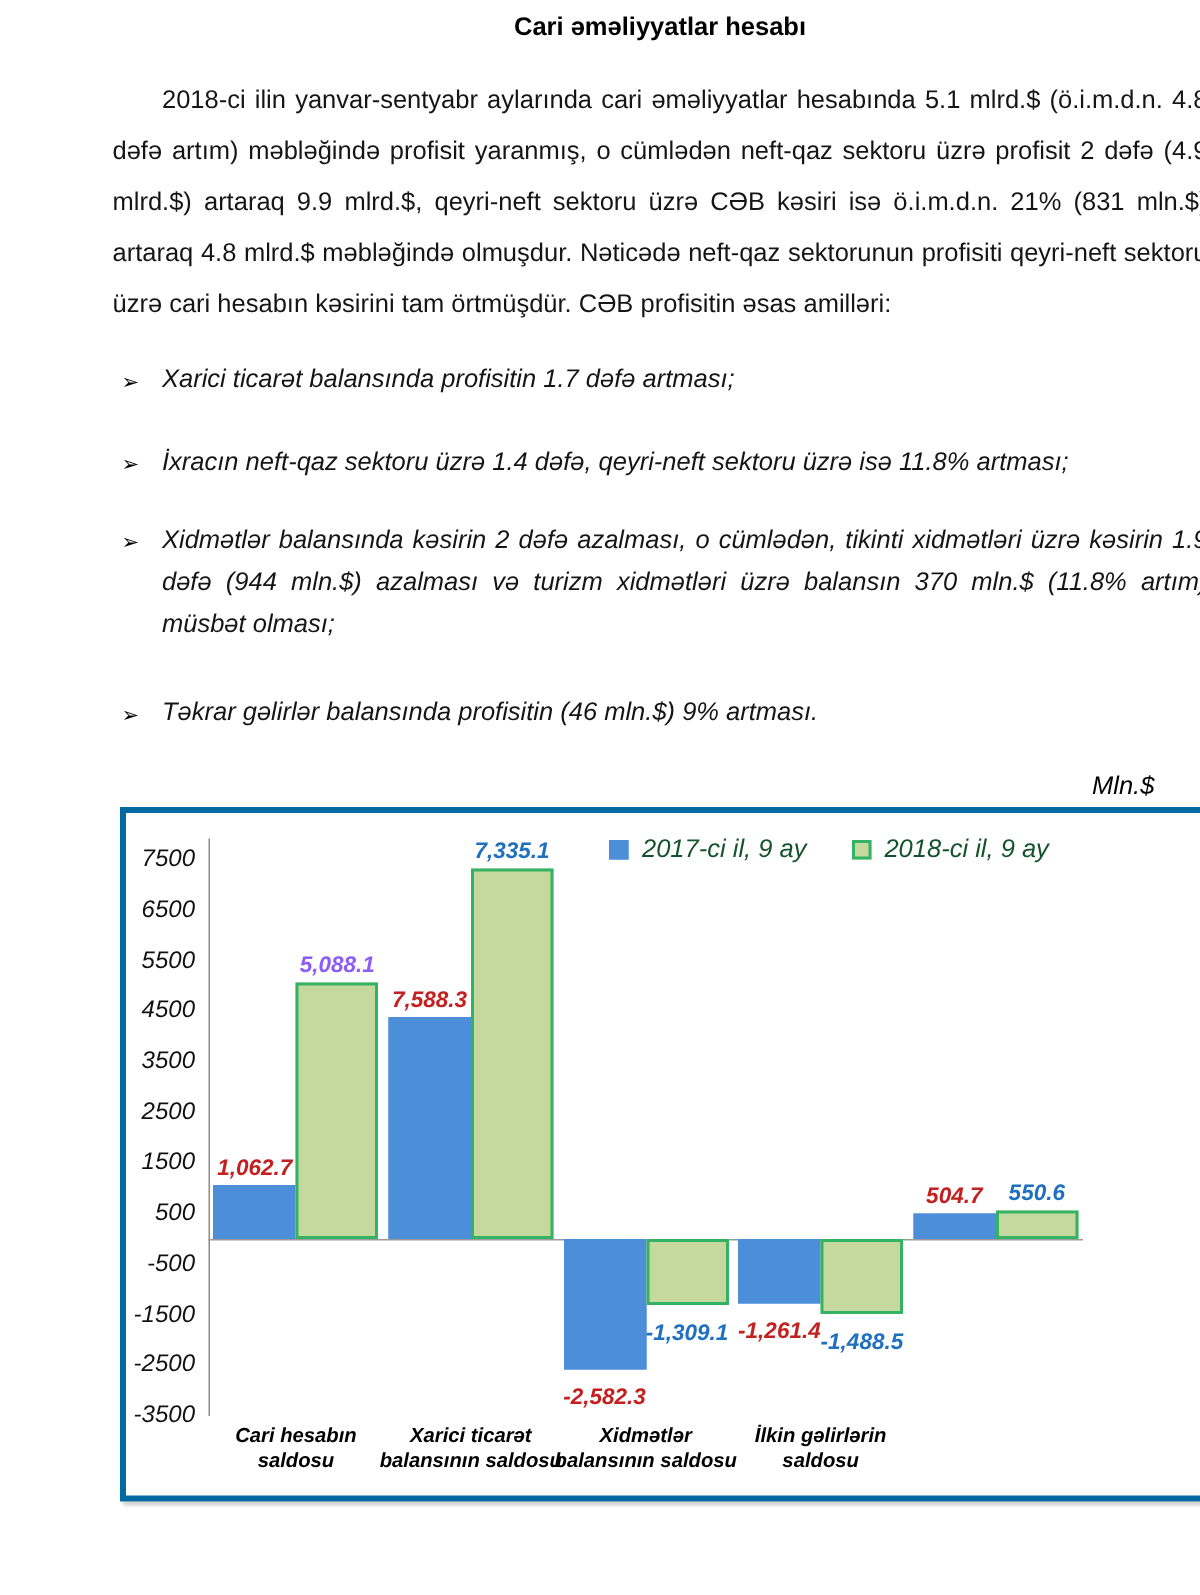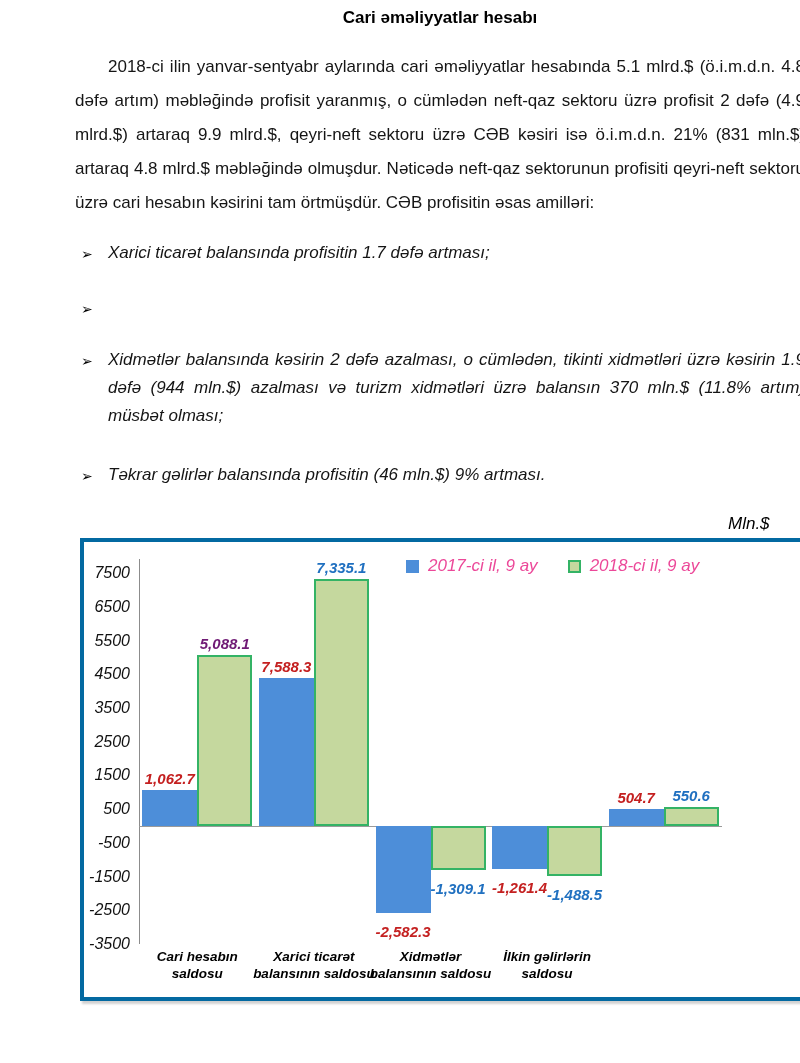--- a/index.html
+++ b/index.html
@@ -32,37 +32,38 @@
   .bar{position:absolute;box-sizing:border-box;}
   .bar-label{position:absolute;transform:translateX(-50%);white-space:nowrap;
     font-size:15px;font-weight:bold;font-style:italic;}
 
   .cat-label{position:absolute;width:124px;text-align:center;
     font-size:13.5px;font-weight:bold;font-style:italic;line-height:17px;color:#000;}
 
   .legend{position:absolute;left:322px;top:14px;display:flex;gap:30px;align-items:center;}
   .legend-item{display:flex;align-items:center;gap:9px;}
   .legend-swatch{width:13px;height:13px;box-sizing:border-box;}
-  .legend-label{font-size:17px;font-style:italic;color:#ec4899;white-space:nowrap;}
+  .legend-label{font-size:17px;font-style:italic;color:#14532d;white-space:nowrap;}
 </style>
 </head>
 <body>
 
 <div class="page">
 
   <div class="doc-title">Cari əməliyyatlar hesabı</div>
 
   <div class="body-paragraph">2018-ci ilin yanvar-sentyabr aylarında cari əməliyyatlar hesabında 5.1 mlrd.$ (ö.i.m.d.n. 4.8 dəfə artım) məbləğində profisit yaranmış, o cümlədən neft-qaz sektoru üzrə profisit 2 dəfə (4.9 mlrd.$) artaraq 9.9 mlrd.$, qeyri-neft sektoru üzrə CƏB kəsiri isə ö.i.m.d.n. 21% (831 mln.$) artaraq 4.8 mlrd.$ məbləğində olmuşdur. Nəticədə neft-qaz sektorunun profisiti qeyri-neft sektoru üzrə cari hesabın kəsirini tam örtmüşdür. CƏB profisitin əsas amilləri:</div>
 
   <div class="bullet b1">
     <span class="marker">➢</span>
     <span>Xarici ticarət balansında profisitin 1.7 dəfə artması;</span>
   </div>
   <div class="bullet b2">
     <span class="marker">➢</span>
+    <span>İxracın neft-qaz sektoru üzrə 1.4 dəfə, qeyri-neft sektoru üzrə isə 11.8% artması;</span>
   </div>
   <div class="bullet b3">
     <span class="marker">➢</span>
     <span>Xidmətlər balansında kəsirin 2 dəfə azalması, o cümlədən, tikinti xidmətləri üzrə kəsirin 1.9 dəfə (944 mln.$) azalması və turizm xidmətləri üzrə balansın 370 mln.$ (11.8% artım) müsbət olması;</span>
   </div>
   <div class="bullet b4">
     <span class="marker">➢</span>
     <span>Təkrar gəlirlər balansında profisitin (46 mln.$) 9% artması.</span>
   </div>
 
@@ -80,21 +81,21 @@
         <div class="y-tick" style="top: 257.15px;">500</div>
         <div class="y-tick" style="top: 290.85px;">-500</div>
         <div class="y-tick" style="top: 324.55px;">-1500</div>
         <div class="y-tick" style="top: 358.25px;">-2500</div>
         <div class="y-tick" style="top: 391.95px;">-3500</div>
         <div class="axis-line" style="left: 55px; top: 17.25px; height: 384.7px;"></div>
         <div class="zero-line" style="left: 55px; top: 284px; width: 583px;"></div>
         <div class="bar" style="left: 58.3px; top: 248.187px; width: 55px; height: 35.813px; background: rgb(77, 142, 217); border: 2px solid rgb(77, 142, 217);"></div>
         <div class="bar-label" style="left: 85.8px; top: 228.187px; color: rgb(196, 32, 32);">1,062.7</div>
         <div class="bar" style="left: 113.3px; top: 112.531px; width: 55px; height: 171.469px; background: rgb(197, 216, 158); border: 2px solid rgb(52, 179, 101);"></div>
-        <div class="bar-label" style="left: 140.8px; top: 92.531px; color: #701a75;">5,088.1</div>
+        <div class="bar-label" style="left: 140.8px; top: 92.531px; color: #8b5cf6;">5,088.1</div>
         <div class="cat-label" style="left: 51.3px; top: 406px;">Cari hesabın saldosu</div>
         <div class="bar" style="left: 174.9px; top: 135.663px; width: 55px; height: 148.337px; background: rgb(77, 142, 217); border: 2px solid rgb(77, 142, 217);"></div>
         <div class="bar-label" style="left: 202.4px; top: 115.663px; color: rgb(196, 32, 32);">7,588.3</div>
         <div class="bar" style="left: 229.9px; top: 36.8071px; width: 55px; height: 247.193px; background: rgb(197, 216, 158); border: 2px solid rgb(52, 179, 101);"></div>
         <div class="bar-label" style="left: 257.4px; top: 16.8071px; color: rgb(32, 112, 192);">7,335.1</div>
         <div class="cat-label" style="left: 167.9px; top: 406px;">Xarici ticarət balansının saldosu</div>
         <div class="bar" style="left: 291.5px; top: 284px; width: 55px; height: 87.0235px; background: rgb(77, 142, 217); border: 2px solid rgb(77, 142, 217);"></div>
         <div class="bar-label" style="left: 319px; top: 381.024px; color: rgb(196, 32, 32);">-2,582.3</div>
         <div class="bar" style="left: 346.5px; top: 284px; width: 55px; height: 44.1167px; background: rgb(197, 216, 158); border: 2px solid rgb(52, 179, 101);"></div>
         <div class="bar-label" style="left: 374px; top: 338.117px; color: rgb(32, 112, 192);">-1,309.1</div>

